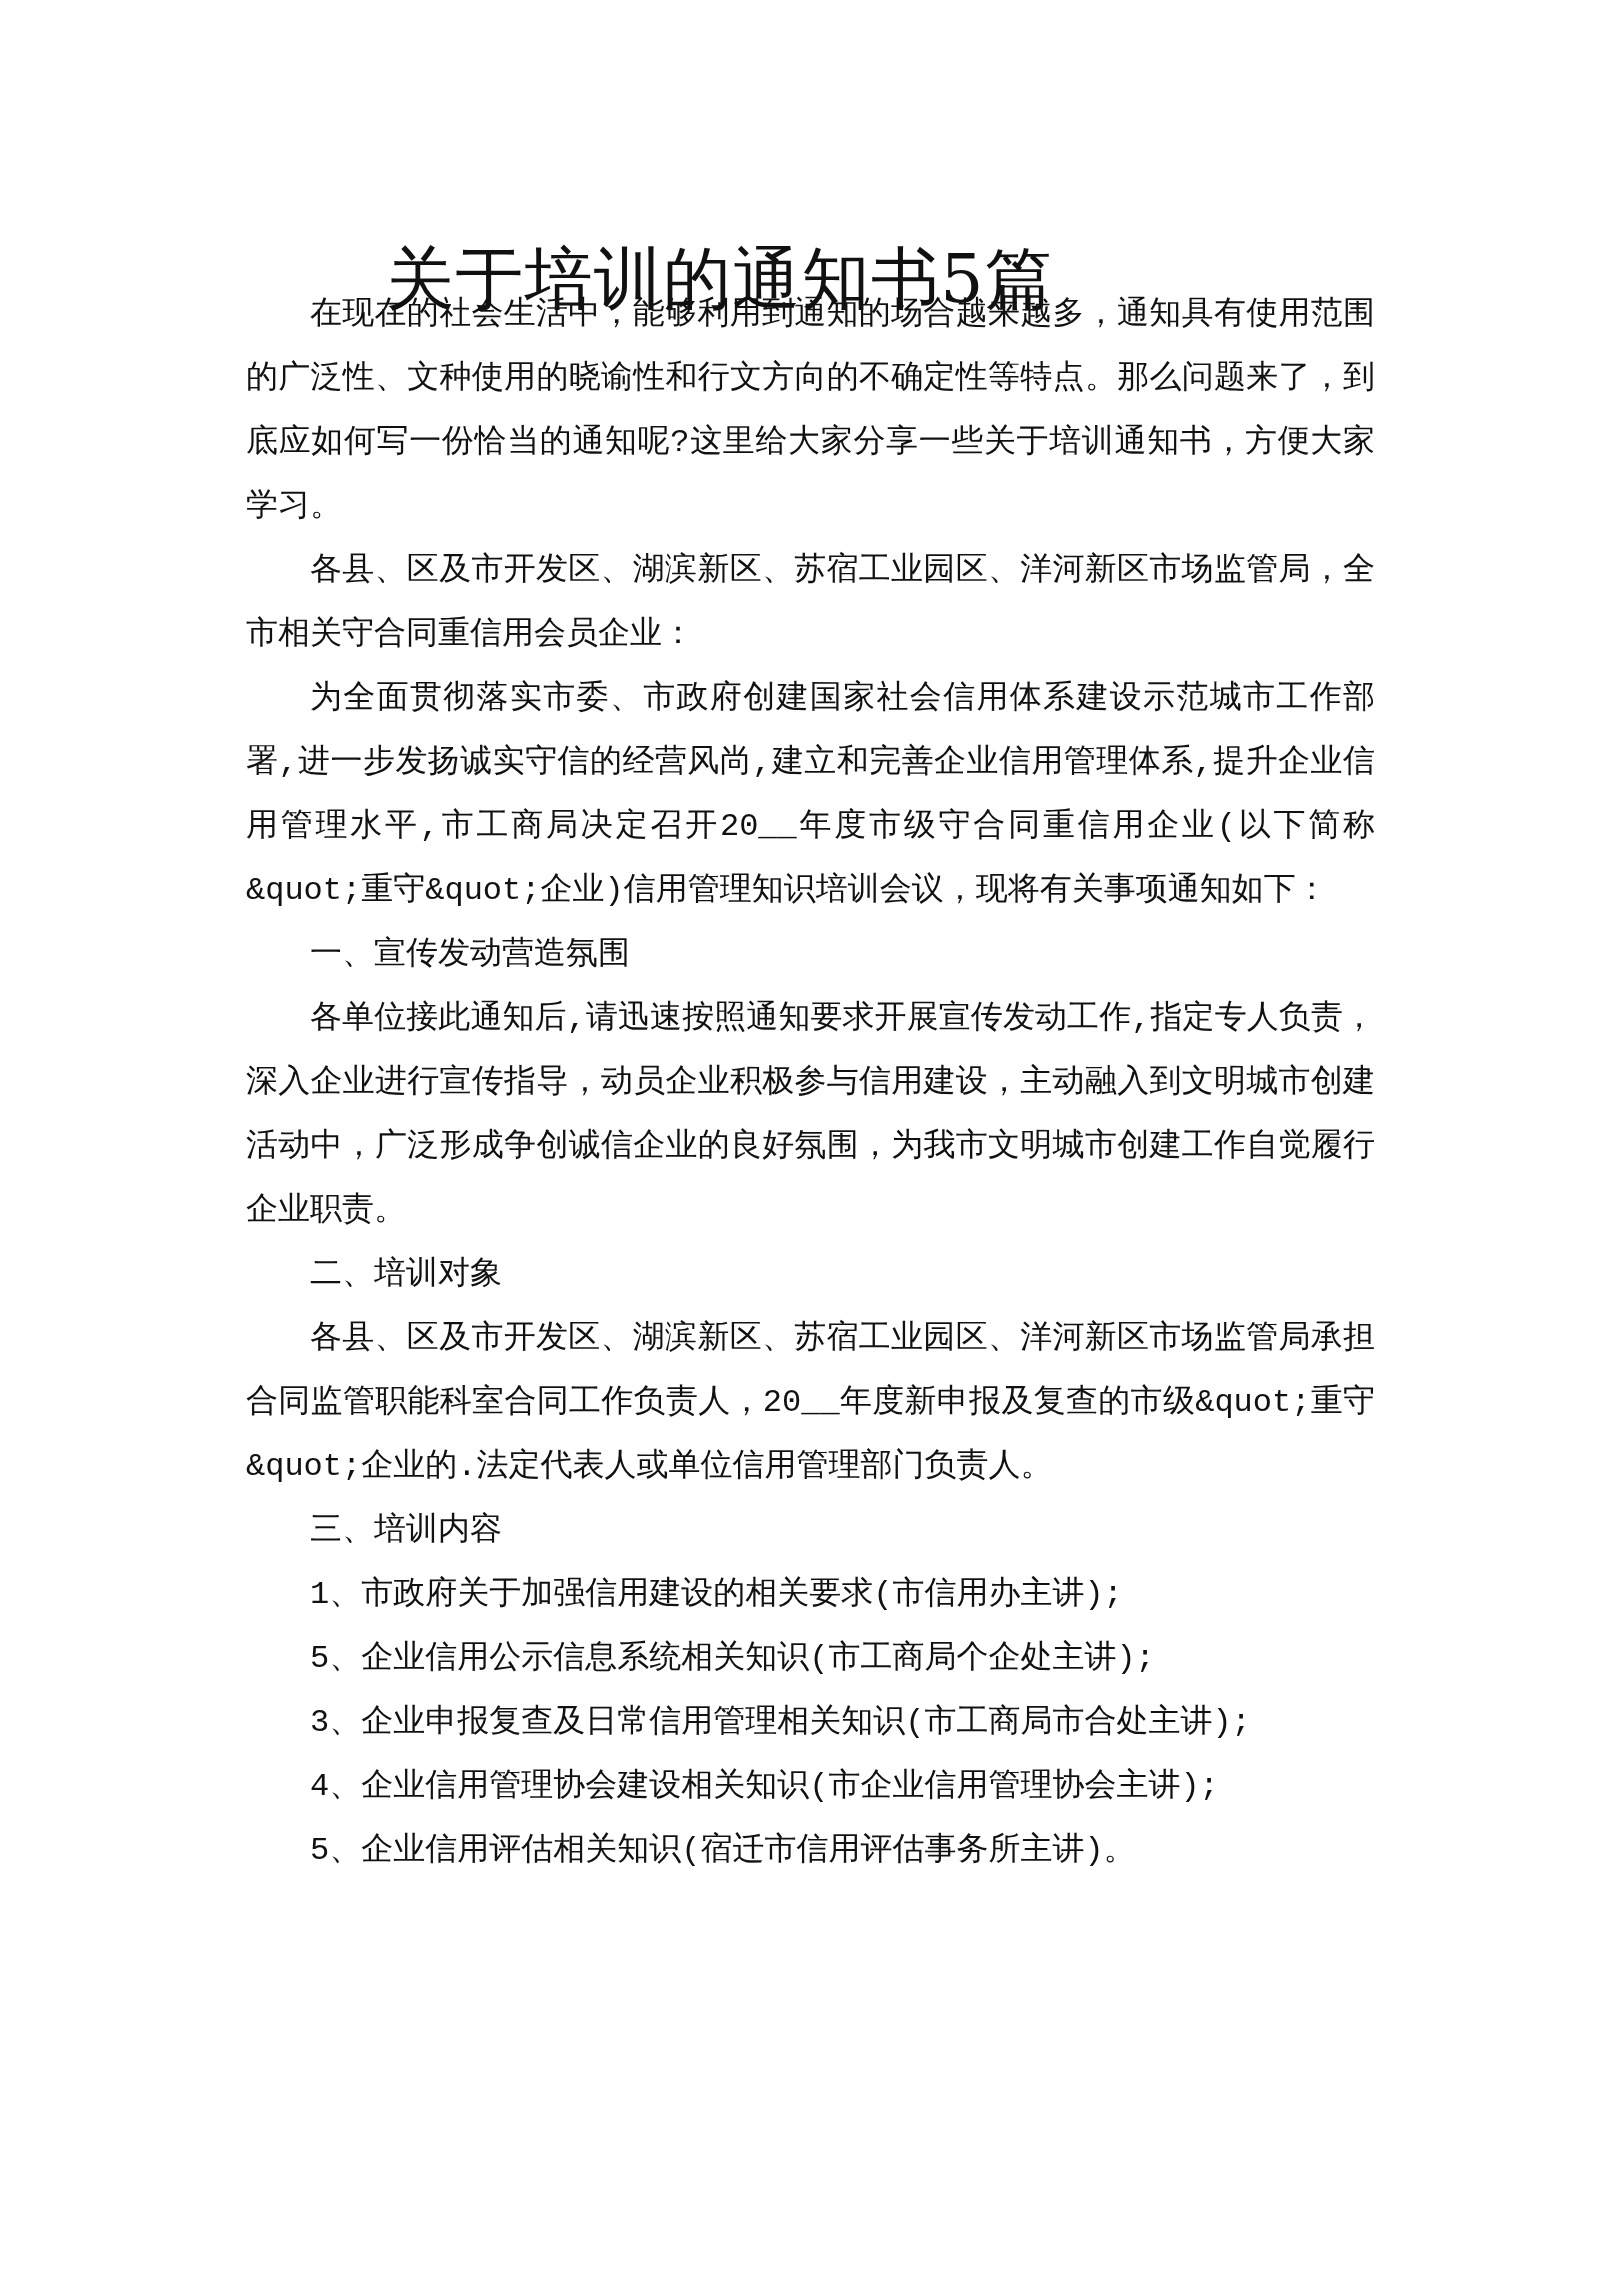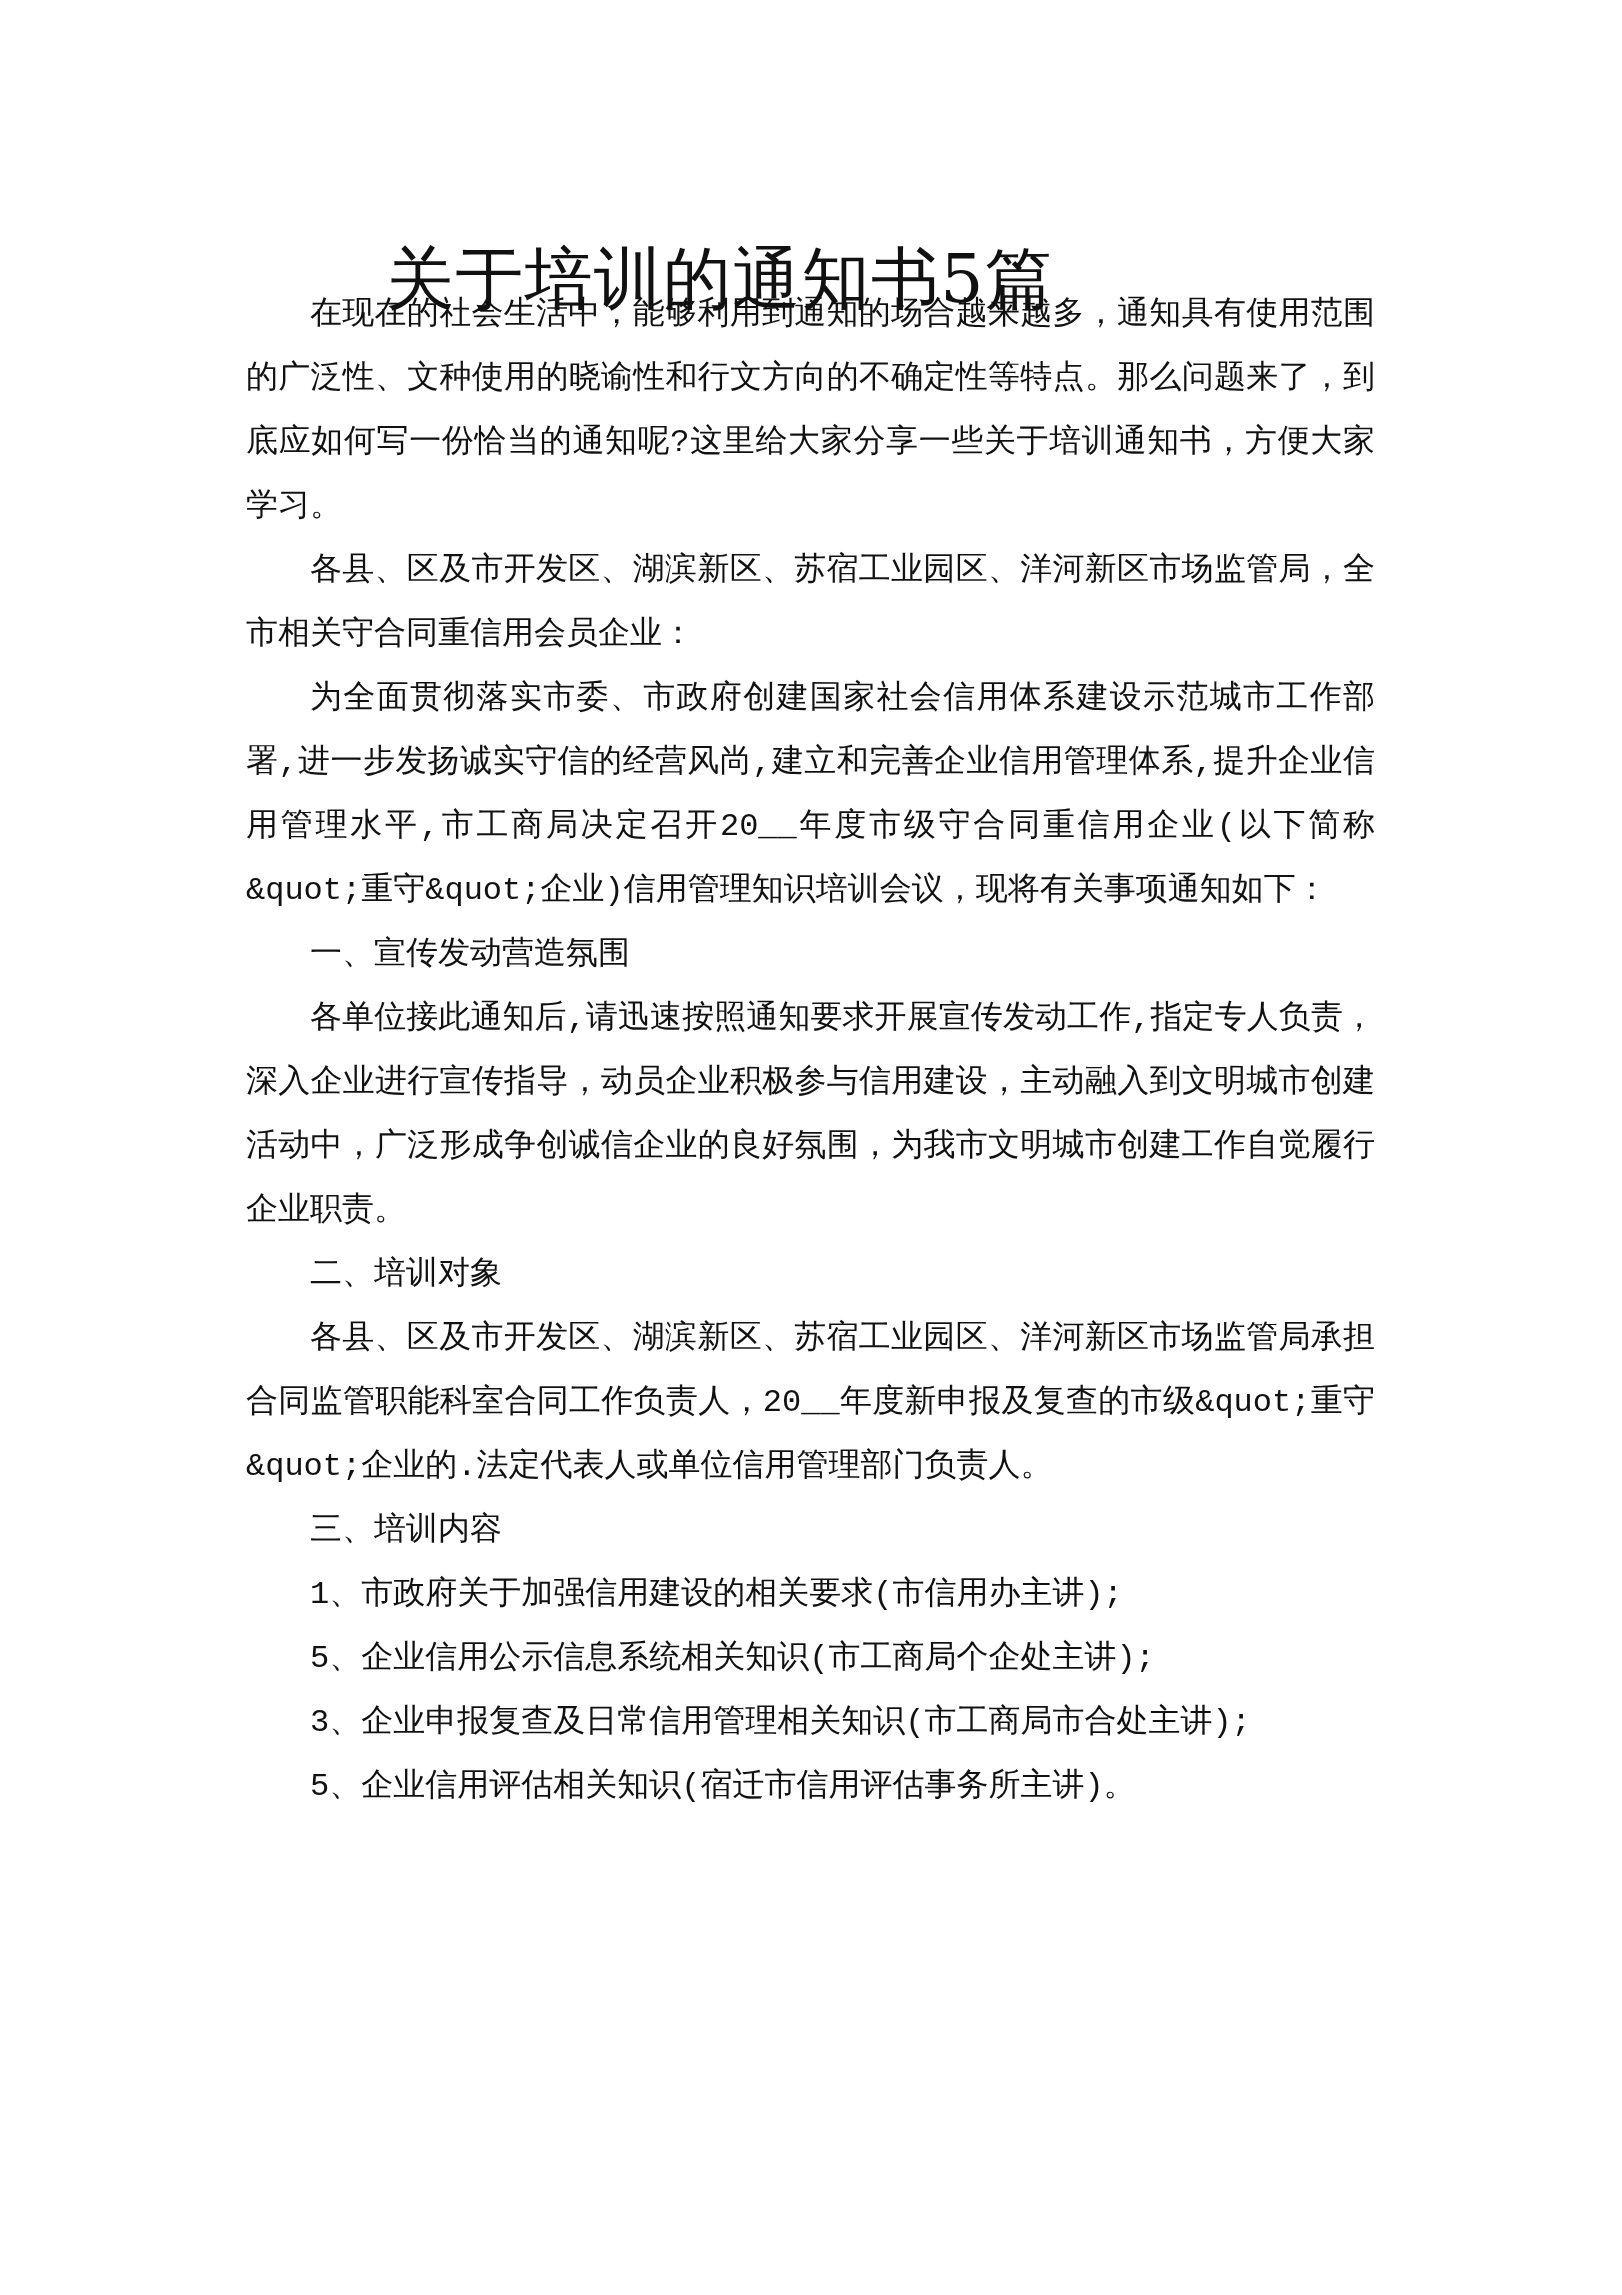--- a/index.html
+++ b/index.html
@@ -76,18 +76,19 @@
     <p class="indent">各单位接此通知后,请迅速按照通知要求开展宣传发动工作,指定专人负责，深入企业进行宣传指导，动员企业积极参与信用建设，主动融入到文明城市创建活动中，广泛形成争创诚信企业的良好氛围，为我市文明城市创建工作自觉履行企业职责。</p>
 
     <p class="indent">二、培训对象</p>
     <p class="indent">各县、区及市开发区、湖滨新区、苏宿工业园区、洋河新区市场监管局承担合同监管职能科室合同工作负责人，20__年度新申报及复查的市级&amp;quot;重守&amp;quot;企业的.法定代表人或单位信用管理部门负责人。</p>
 
     <p class="indent">三、培训内容</p>
     <ol class="items">
       <li class="indent">1、市政府关于加强信用建设的相关要求(市信用办主讲);</li>
       <li class="indent">5、企业信用公示信息系统相关知识(市工商局个企处主讲);</li>
       <li class="indent">3、企业申报复查及日常信用管理相关知识(市工商局市合处主讲);</li>
+      <li class="indent">4、企业信用管理协会建设相关知识(市企业信用管理协会主讲);</li>
       <li class="indent">5、企业信用评估相关知识(宿迁市信用评估事务所主讲)。</li>
     </ol>
 
   </div>
 </div>
 
 
 </body></html>

